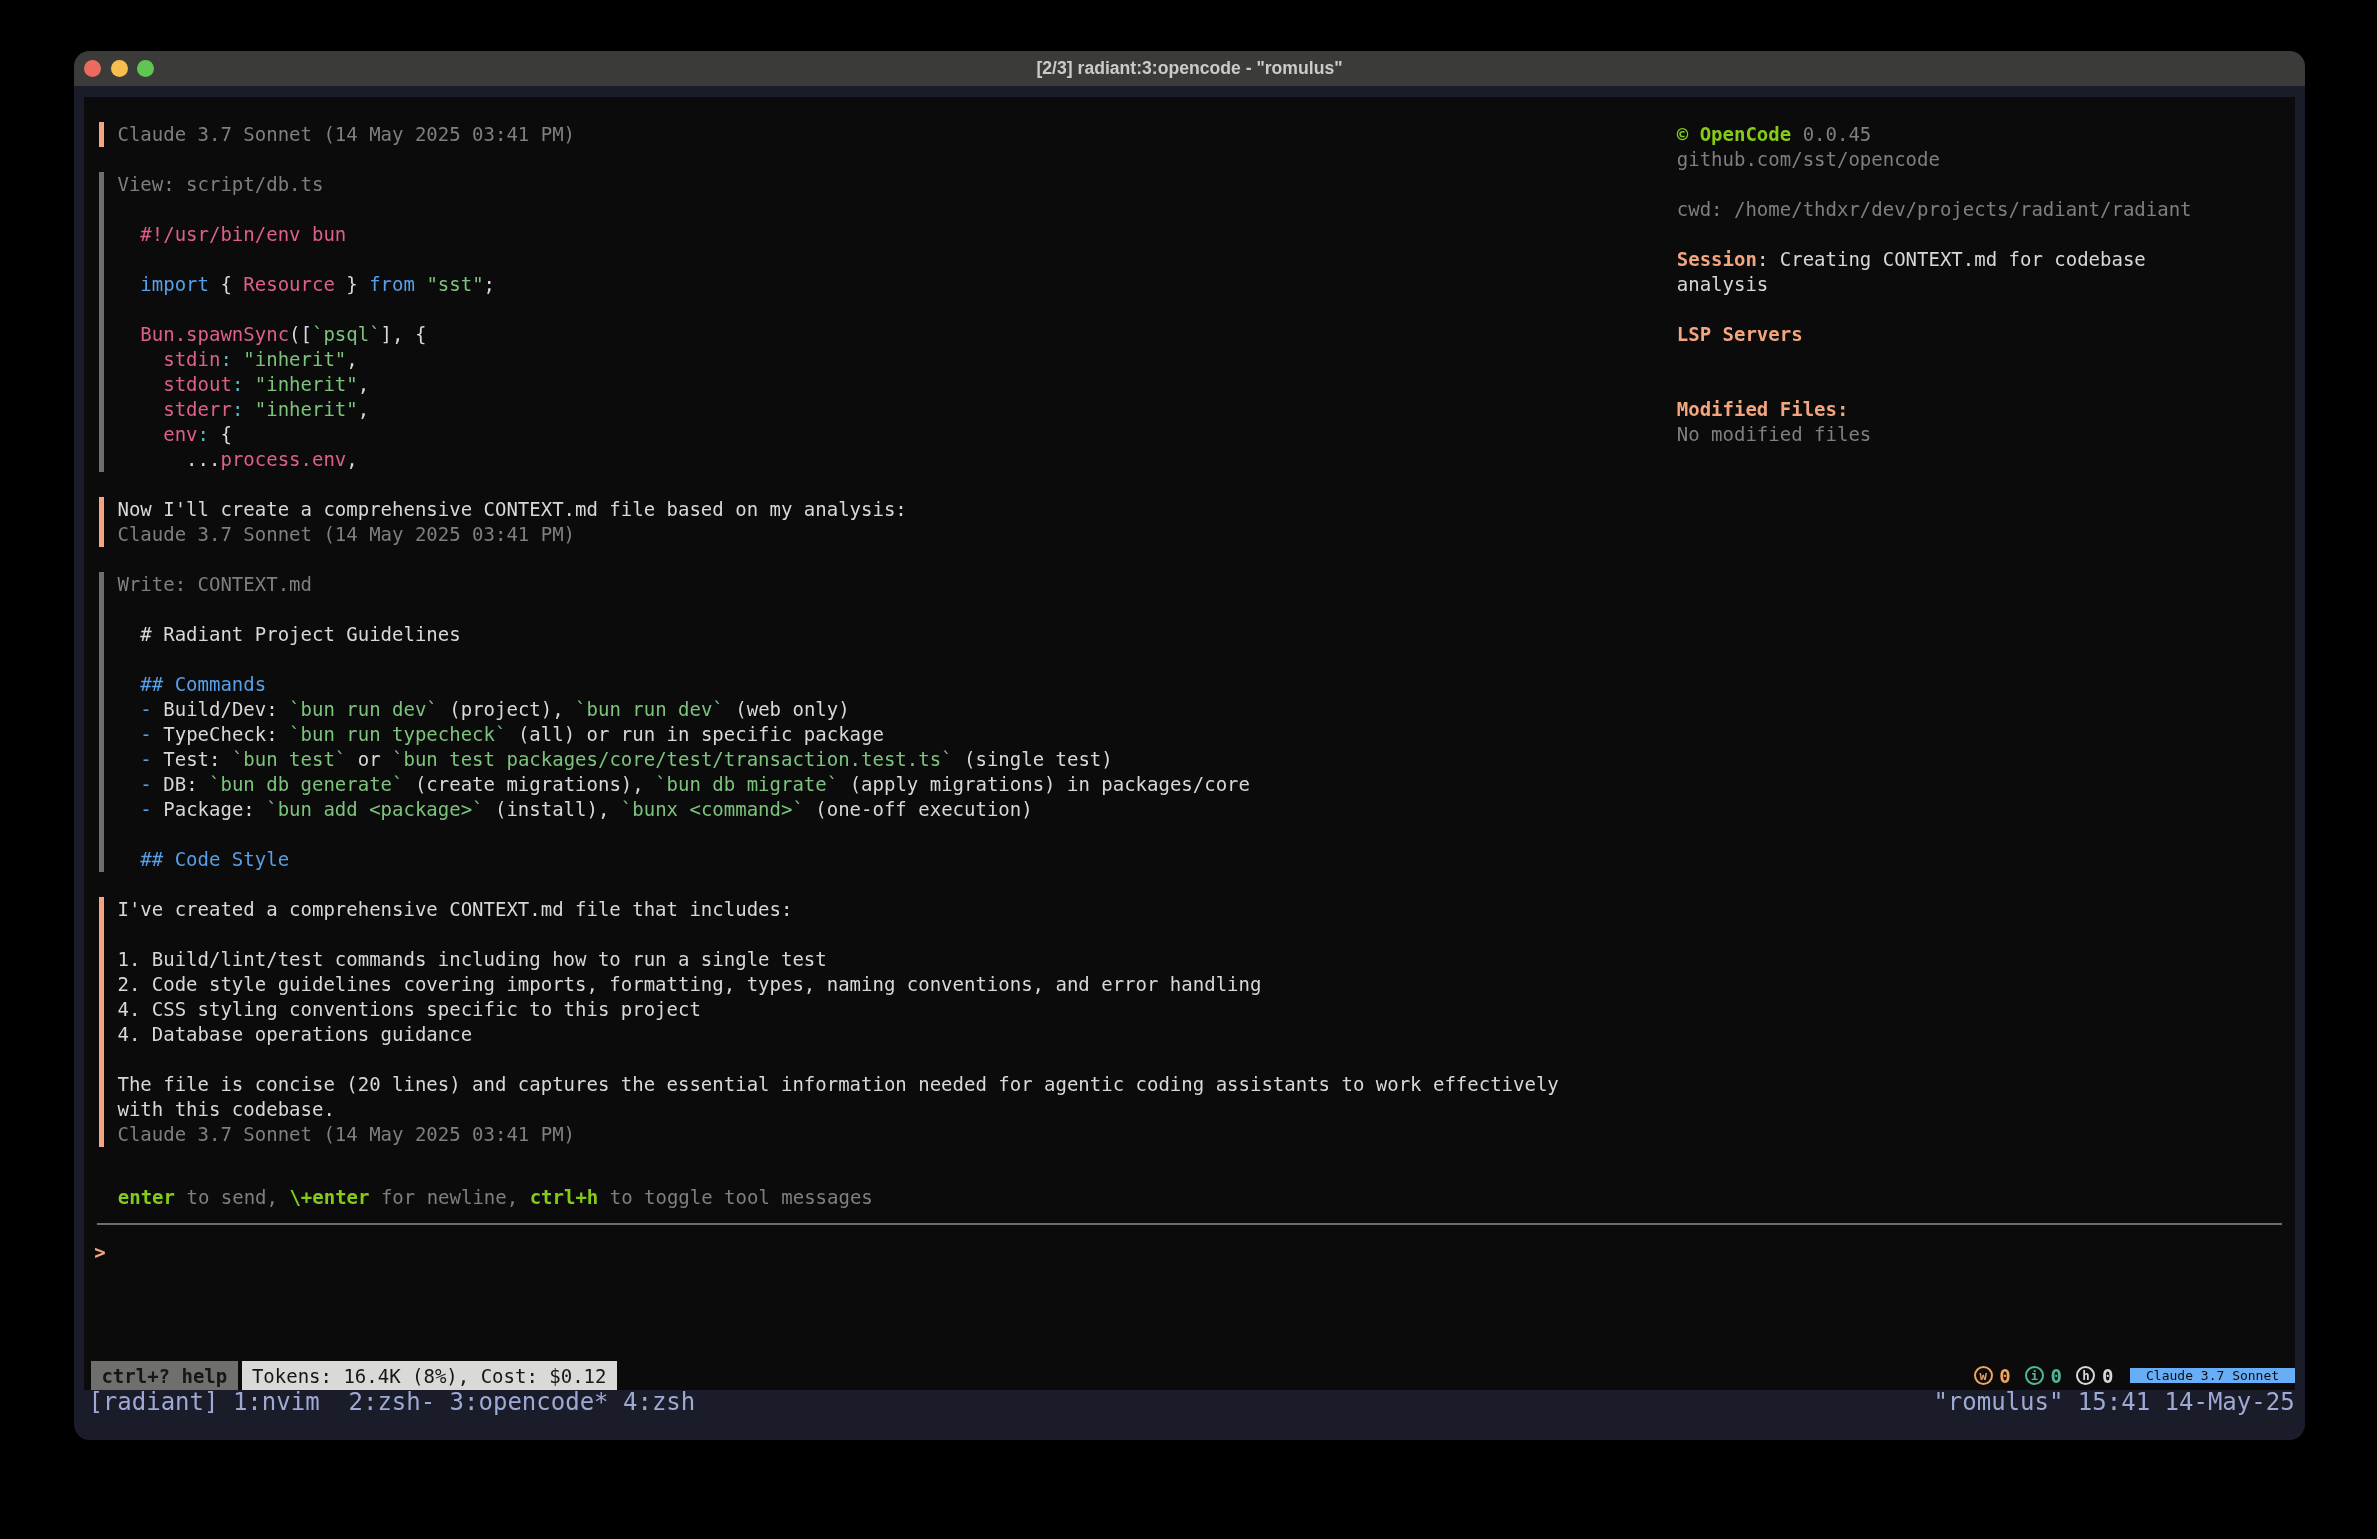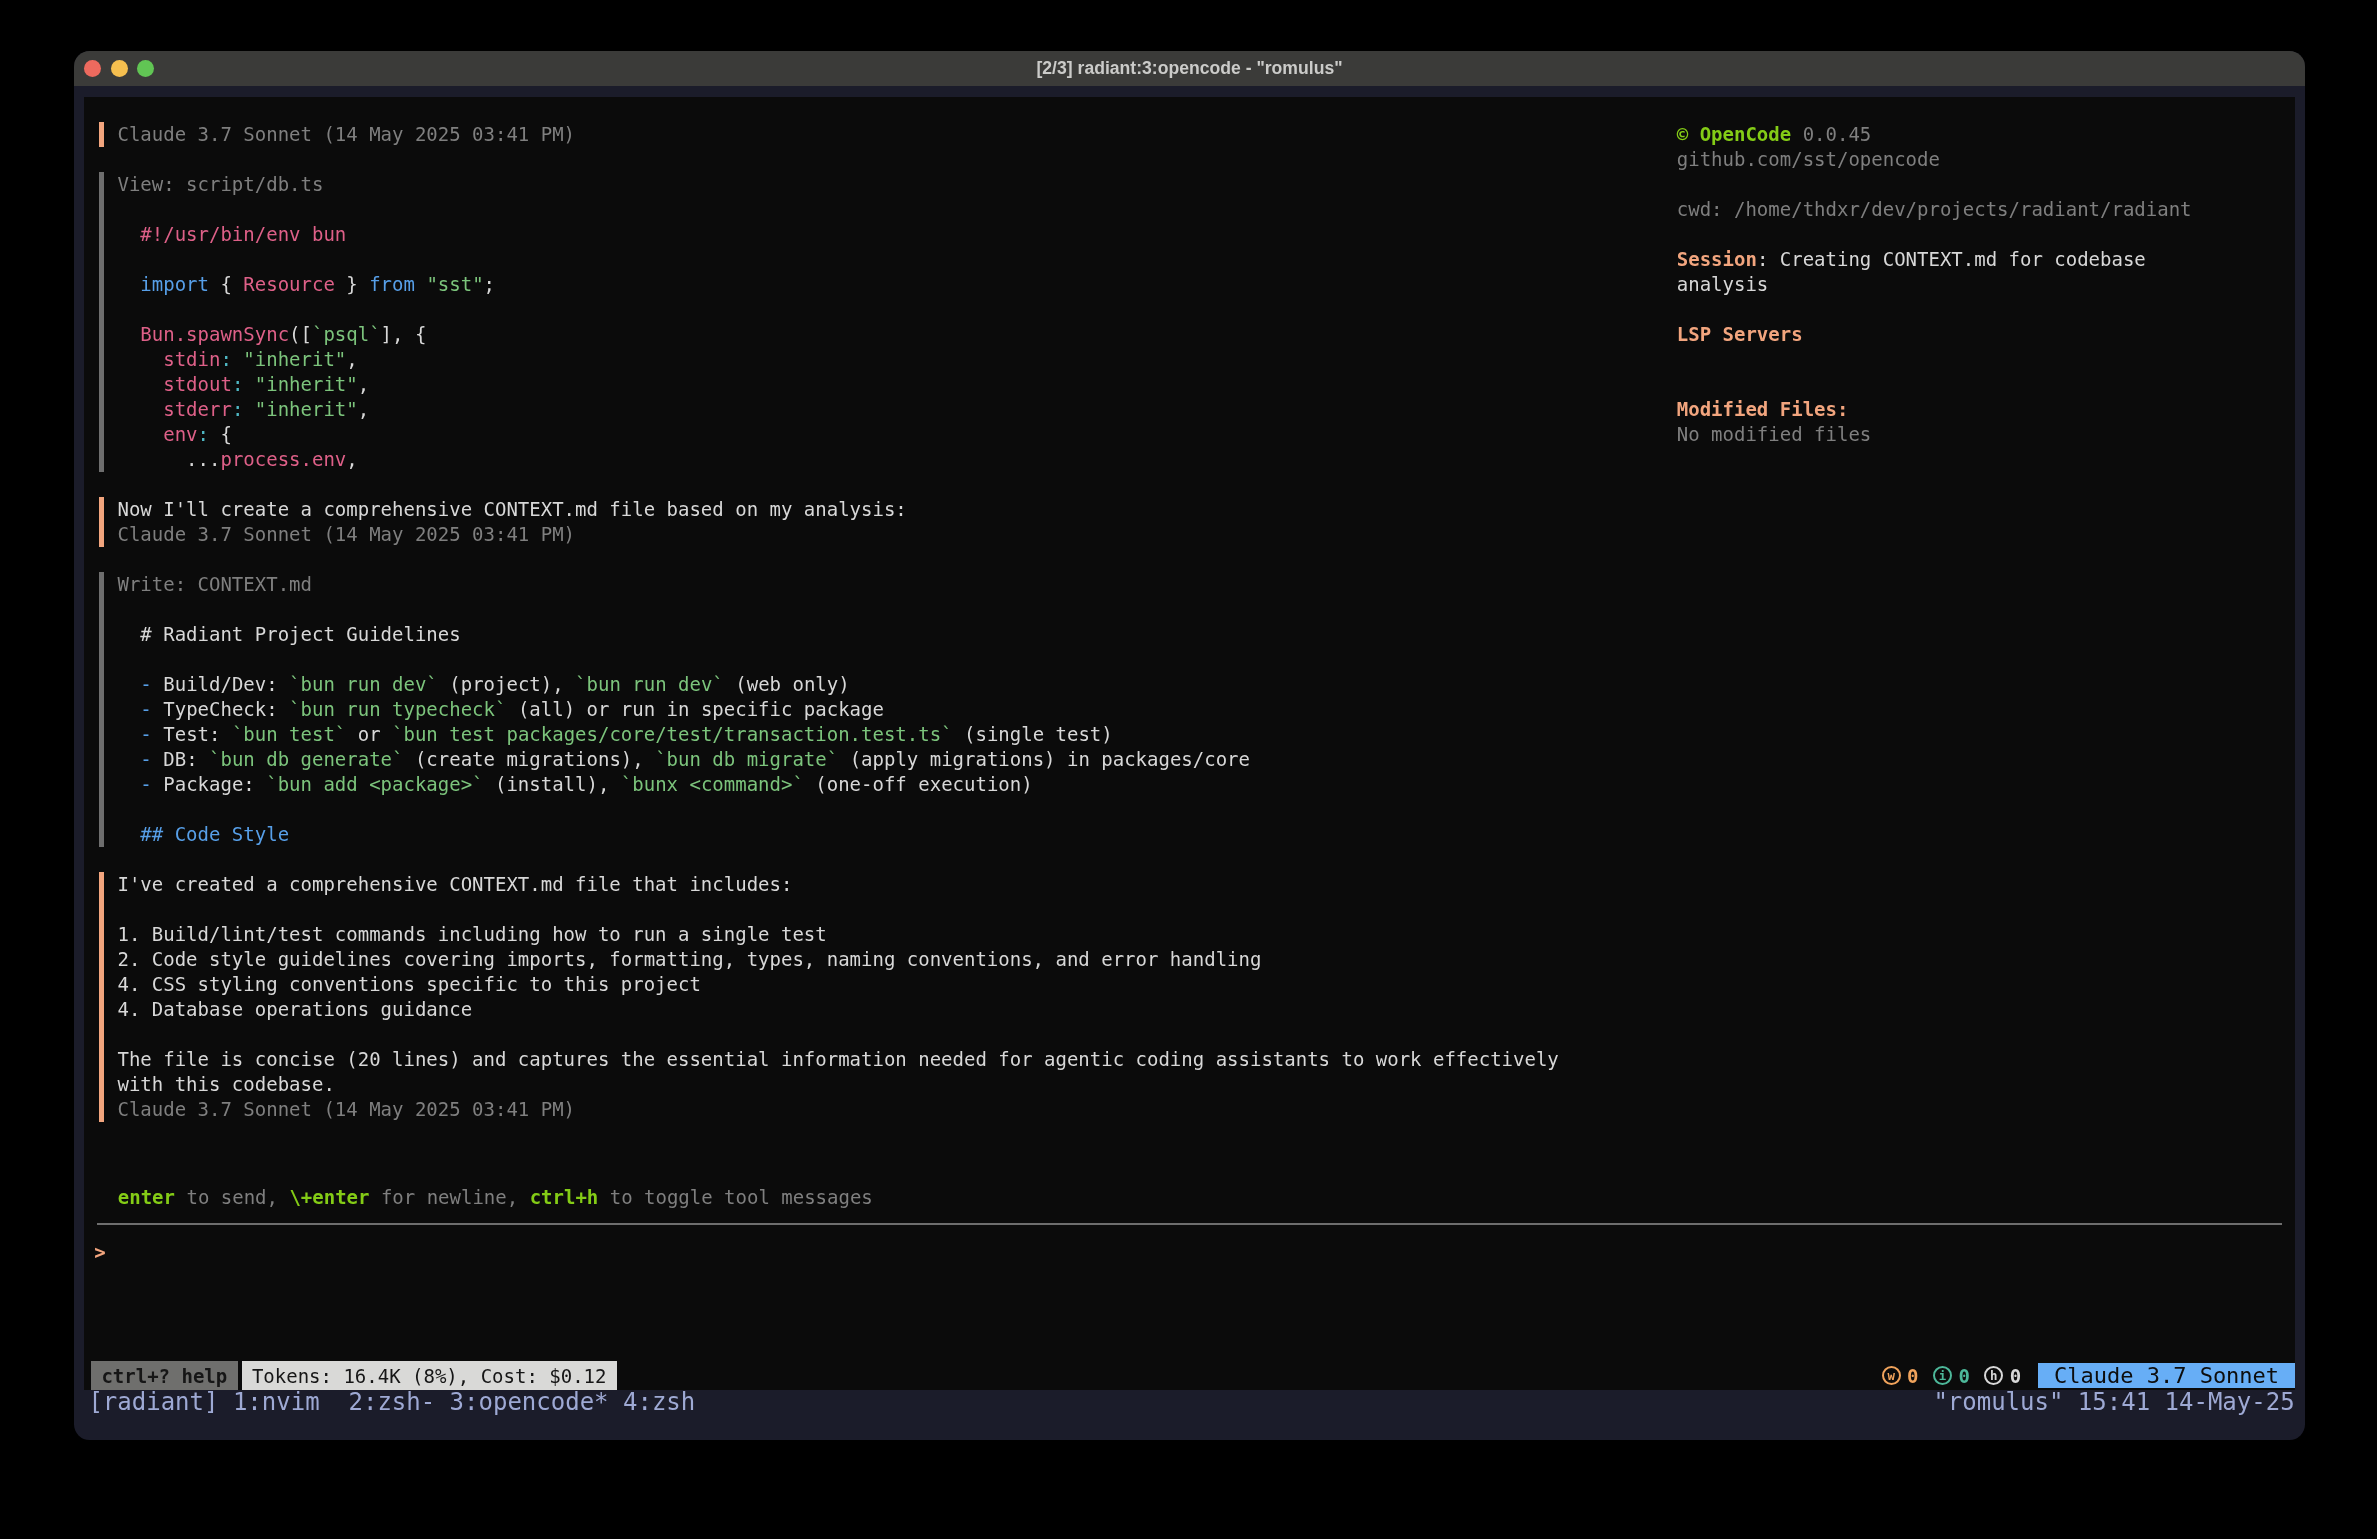--- a/index.html
+++ b/index.html
@@ -47,21 +47,21 @@
   .chip-help{background:#6f6f6d;color:#161616;font-weight:bold;margin-right:3.9px;}
   .chip-tokens{background:#d9d9d7;color:#161616;}
   .right-group{margin-left:auto;display:flex;align-items:center;gap:17px;}
   .diag-wrap{display:flex;align-items:center;gap:14.4px;}
   .diag{display:inline-flex;align-items:center;gap:6.5px;}
   .circ{width:19px;height:19px;border:2px solid currentColor;border-radius:50%;
         display:inline-flex;align-items:center;justify-content:center;
         font-size:12.4px;font-weight:bold;box-sizing:border-box;}
   .diag-count{font-size:19px;font-weight:bold;}
   .model-chip{background:#67aef6;color:#0d0d0d;display:flex;align-items:center;
-              padding:0 15.7px;font-size:22px;}
+              padding:0 15.7px;font-size:13px;}
   
   .tmux{position:absolute;left:14.4px;right:10.4px;top:1339px;height:25px;line-height:25px;
         display:flex;justify-content:space-between;font-size:24px;color:#9ea9d4;white-space:pre;}
 </style>
 </head>
 <body>
 
 <div id="desktop">
   <div class="window">
 
@@ -94,20 +94,21 @@
           </div>
           <div class="block accent-orange">
             <div class="term-line"><span class="seg-white">Now I'll create a comprehensive CONTEXT.md file based on my analysis:</span></div>
             <div class="term-line"><span class="seg-gray">Claude 3.7 Sonnet (14 May 2025 03:41 PM)</span></div>
           </div>
           <div class="block accent-gray">
             <div class="term-line"><span class="seg-gray">Write: CONTEXT.md</span></div>
             <div class="term-line">&nbsp;</div>
             <div class="term-line"><span class="seg-white">  # Radiant Project Guidelines</span></div>
             <div class="term-line">&nbsp;</div>
+            <div class="term-line"><span class="seg-blue">  ## Commands</span></div>
             <div class="term-line"><span class="seg-blue">  -</span><span class="seg-white"> Build/Dev: </span><span class="seg-green">`bun run dev`</span><span class="seg-white"> (project), </span><span class="seg-green">`bun run dev`</span><span class="seg-white"> (web only)</span></div>
             <div class="term-line"><span class="seg-blue">  -</span><span class="seg-white"> TypeCheck: </span><span class="seg-green">`bun run typecheck`</span><span class="seg-white"> (all) or run in specific package</span></div>
             <div class="term-line"><span class="seg-blue">  -</span><span class="seg-white"> Test: </span><span class="seg-green">`bun test`</span><span class="seg-white"> or </span><span class="seg-green">`bun test packages/core/test/transaction.test.ts`</span><span class="seg-white"> (single test)</span></div>
             <div class="term-line"><span class="seg-blue">  -</span><span class="seg-white"> DB: </span><span class="seg-green">`bun db generate`</span><span class="seg-white"> (create migrations), </span><span class="seg-green">`bun db migrate`</span><span class="seg-white"> (apply migrations) in packages/core</span></div>
             <div class="term-line"><span class="seg-blue">  -</span><span class="seg-white"> Package: </span><span class="seg-green">`bun add &lt;package&gt;`</span><span class="seg-white"> (install), </span><span class="seg-green">`bunx &lt;command&gt;`</span><span class="seg-white"> (one-off execution)</span></div>
             <div class="term-line">&nbsp;</div>
             <div class="term-line"><span class="seg-blue">  ## Code Style</span></div>
           </div>
           <div class="block accent-orange">
             <div class="term-line"><span class="seg-white">I've created a comprehensive CONTEXT.md file that includes:</span></div>

